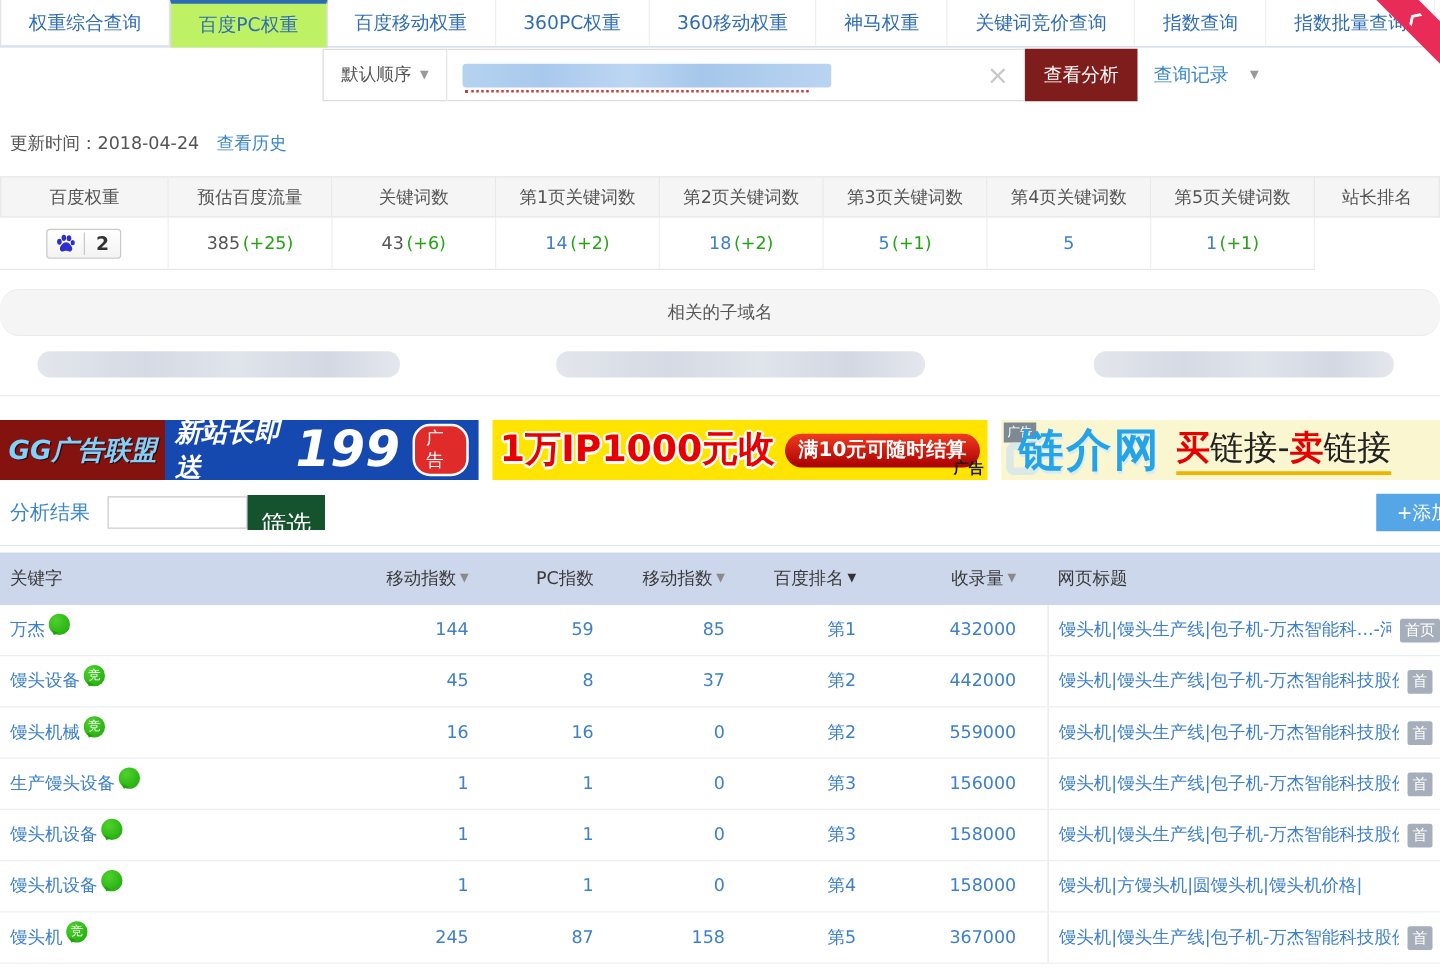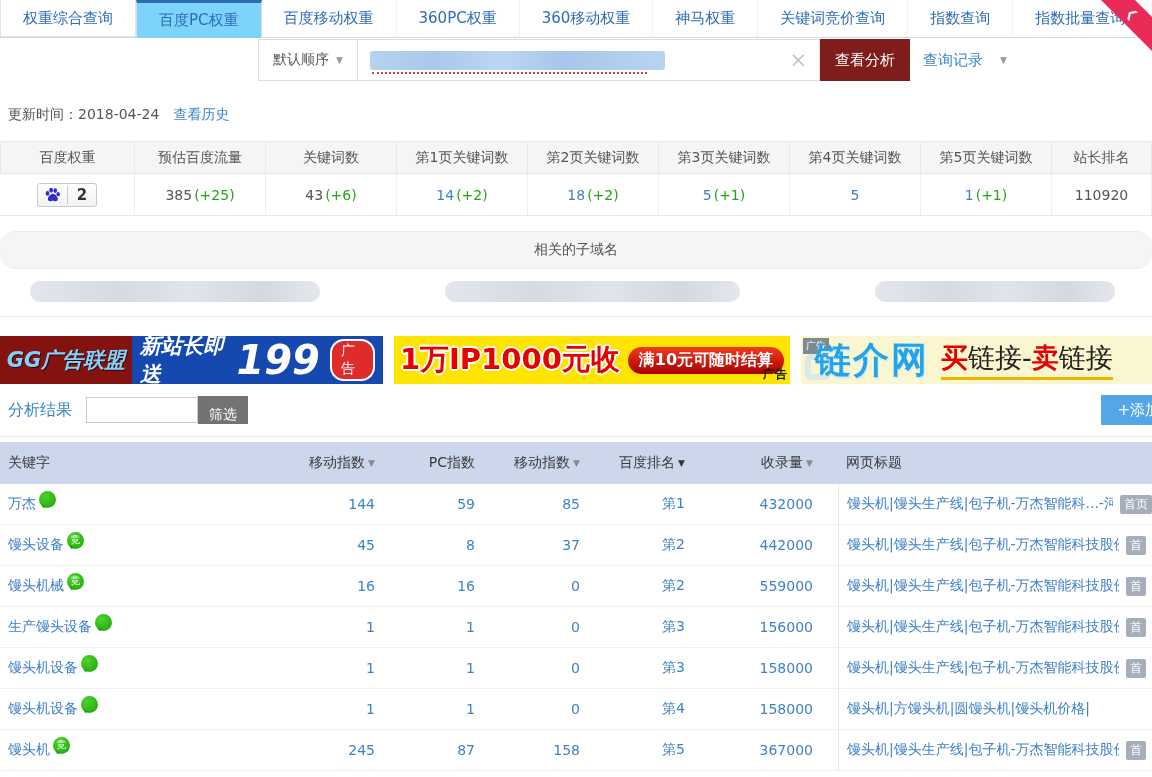--- a/index.html
+++ b/index.html
@@ -5,21 +5,21 @@
   * { margin:0; padding:0; box-sizing:border-box; }
   html,body { width:1152px; height:777px; overflow:hidden; background:#fff; }
   body { font-family:"DejaVu Sans","Liberation Sans",sans-serif; font-size:14px; color:#555; }
   .page { position:relative; width:1152px; height:777px; overflow:hidden; background:#fff; }
   a { text-decoration:none; cursor:pointer; }
 
   
   .tabbar { position:relative; height:38px; border-bottom:1px solid #c9d7ea; display:flex; align-items:stretch; }
   .tab { display:flex; align-items:center; padding:0 22px; font-size:15px; color:#2e6cb5; cursor:pointer; border-right:1px solid #f0f0f0; }
   .tab.first { border:1px solid #e4e4e4; border-top:none; }
-  .tab.active { border-top:3px solid #2b6cb3; border-left:1px solid #dcdcdc; border-right:1px solid #dcdcdc; margin-bottom:-1px; background:#7dd3fc; }
+  .tab.active { border-top:3px solid #2b6cb3; border-left:1px solid #dcdcdc; border-right:1px solid #dcdcdc; margin-bottom:-1px; background:#bef264; }
   .ribbon { position:absolute; top:2px; right:-25px; width:90px; height:24px; background:#e92c57; transform:rotate(45deg); display:flex; align-items:center; justify-content:center; color:#fff; font-size:12px; }
 
   
   .search-row { display:flex; align-items:stretch; height:42px; margin:1px 0 0 258px; }
   .order-select { width:100px; border:1px solid #ddd; display:flex; align-items:center; justify-content:center; gap:7px; color:#555; cursor:pointer; background:#fff; }
   .order-select .caret { font-size:9px; color:#999; }
   .query-box { width:462px; border:1px solid #ddd; border-left:none; display:flex; align-items:center; padding:0 12px; position:relative; background:#fff; }
   .blur-block { position:relative; width:295px; height:19px; border-radius:3px;
     background:linear-gradient(90deg,#b5d2f0 0%,#a9c9ec 22%,#bcd6f2 45%,#a6c7ea 65%,#b9d4f1 100%); }
   .blur-block::after { content:""; position:absolute; left:2px; right:18px; bottom:-4px; border-bottom:2px dotted #d03a3a; }
@@ -70,21 +70,21 @@
   .ad3-deco { position:absolute; left:4px; bottom:4px; width:26px; height:26px; border:6px solid #cfe3ee; border-radius:6px; opacity:.7; }
   .ad3-brand { color:#24a3e8; font-weight:bold; font-size:36px; letter-spacing:2px; position:relative; text-shadow:1px 2px 0 #d8ecf8; }
   .ad3-links { margin-left:12px; font-size:27px; white-space:nowrap; border-bottom:3px solid #f0b400; padding-bottom:1px; }
   .ad3-links .red { color:#e60000; font-weight:bold; }
   .ad3-links .blk { color:#222; }
 
   
   .analysis { margin:11px 0 0 8px; height:30px; display:flex; align-items:center; position:relative; }
   .analysis .ttl { color:#3a86c8; font-size:16px; }
   .analysis input { margin-left:14px; width:112px; height:26px; border:1px solid #ccc; padding:0 6px; font-family:inherit; }
-  .btn-filter { height:28px; border:none; background:#737373; color:#fff; font-size:14px; padding:10px 11px; cursor:pointer; font-family:inherit; }
+  .btn-filter { height:28px; border:none; background:#14532d; color:#fff; font-size:20px; padding:10px 11px; cursor:pointer; font-family:inherit; }
   .btn-add { position:absolute; right:-24px; top:0; height:30px; border:none; background:#54a6e6; color:#fff; font-size:15px; padding:0 16px; cursor:pointer; font-family:inherit; white-space:nowrap; }
   .divider { border-top:1px solid #dde8f4; margin-top:11px; }
 
   
   .kgrid { display:grid; grid-template-columns:300px 100px 100px 105px 105px 128px 1fr; }
   .khead { margin-top:5px; background:#cdd7ec; }
   .khead .hcell { height:42px; display:flex; align-items:center; color:#3a3a3a; white-space:nowrap; }
   .hcell.left { padding-left:8px; }
   .hcell.right { justify-content:flex-end; padding-right:25px; }
   .hcell .scaret { font-size:9px; margin-left:3px; }
@@ -189,23 +189,20 @@
         <span class="v-blue">5</span>
         <span class="v-green">(+1)</span>
       </div>
       <div class="vc">
         <span class="v-blue">5</span>
       </div>
       <div class="vc">
         <span class="v-blue">1</span>
         <span class="v-green">(+1)</span>
       </div>
-      <div class="vc">
-        <span class="v-dark">110920</span>
-      </div>
     </div>
 
   <div class="subdom-head">
     <span>相关的子域名</span>
   </div>
   <div class="subdom-body">
     <div class="sd-pill"></div>
     <div class="sd-pill"></div>
     <div class="sd-pill"></div>
   </div>

